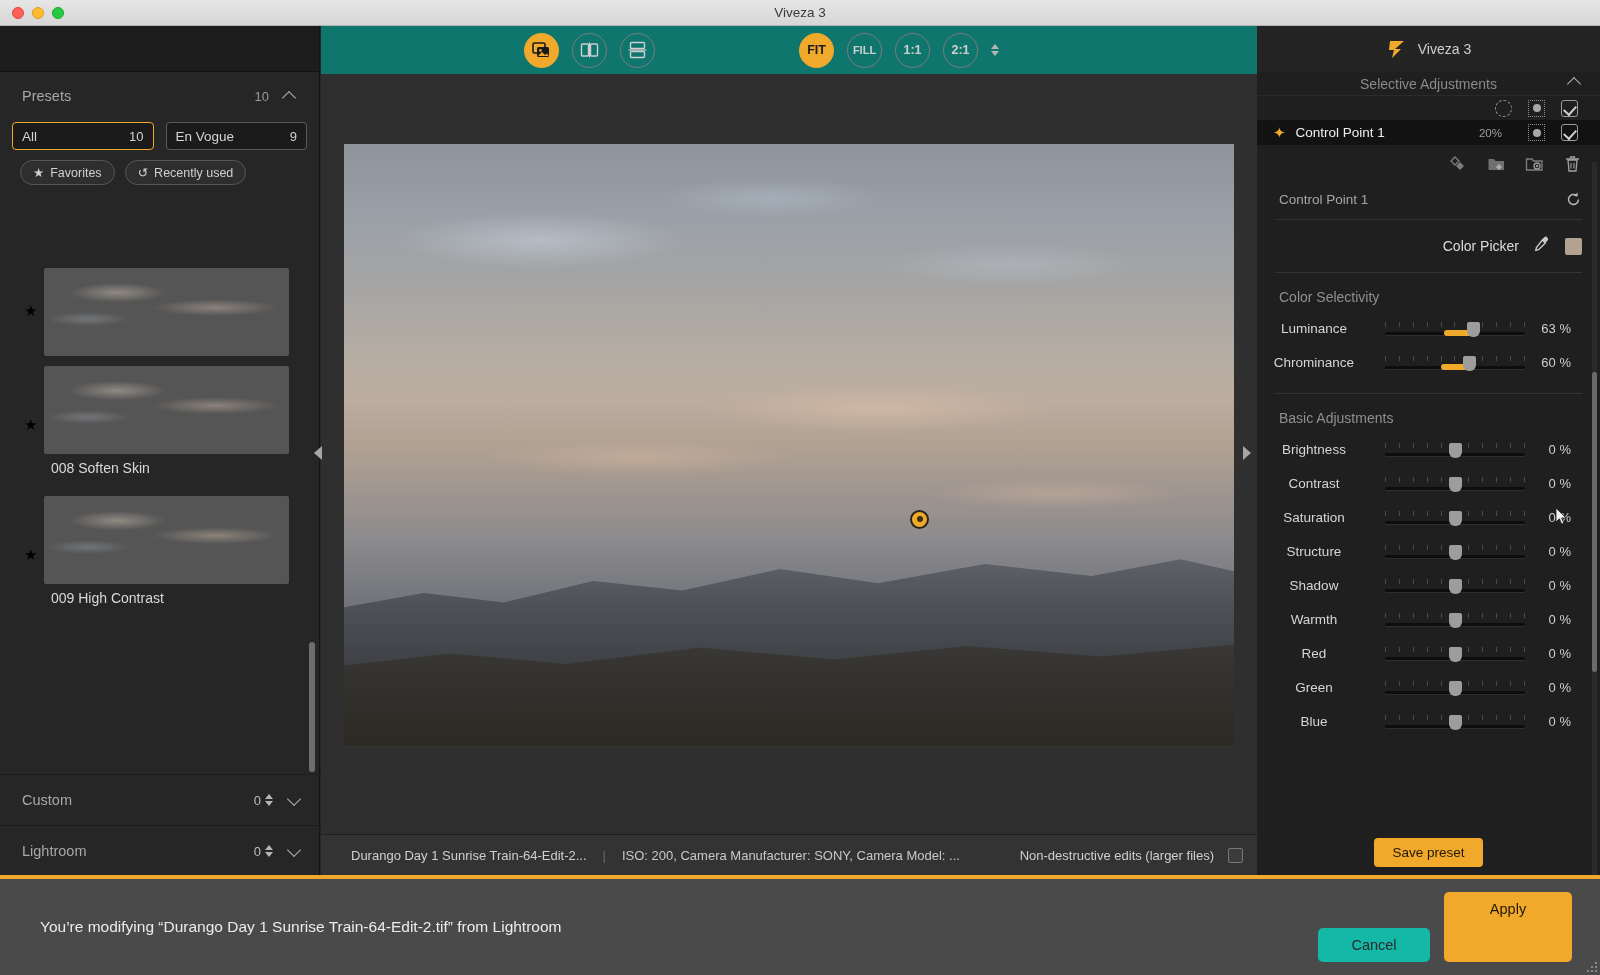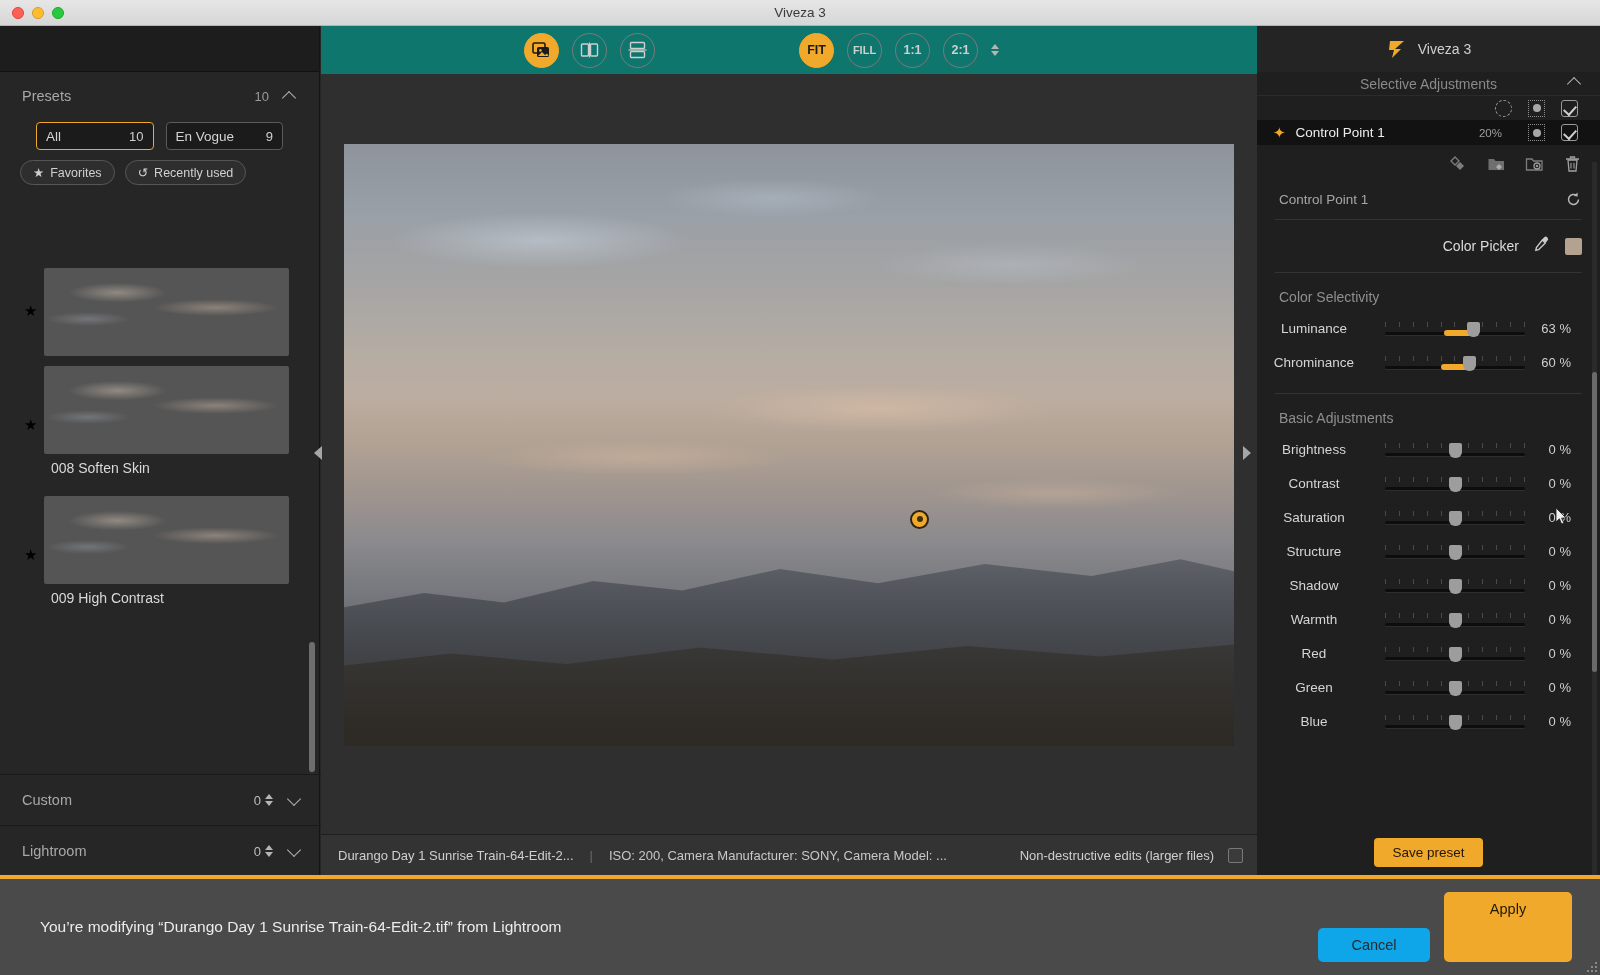--- a/index.html
+++ b/index.html
@@ -46,21 +46,21 @@
   .section-head .sh-title { flex: 1; }
   .section-head .sh-count { font-size: 13px; color: #9a9a9a; margin-right: 14px; }
   .chev { width: 14px; height: 14px; position: relative; }
   .chev::before {
     content: ""; position: absolute; left: 1px; top: 4px;
     width: 9px; height: 9px; border-left: 1.6px solid #b0b0b0; border-top: 1.6px solid #b0b0b0;
     transform: rotate(45deg);
   }
   .chev.down::before { transform: rotate(225deg); top: 1px; }
 
-  #cat-row { display: flex; gap: 12px; padding: 0 36px; margin-top: 2px; }
+  #cat-row { display: flex; gap: 12px; padding: 0 12px; margin-top: 2px; }
   .cat-btn {
     flex: 1; height: 28px; border-radius: 4px;
     border: 1px solid #5a5a5a; background: #1b1b1b;
     display: flex; align-items: center; padding: 0 9px;
     font-size: 13.5px; color: #d4d4d4;
   }
   .cat-btn.sel { border-color: #f0a92b; }
   .cat-btn .cnum { margin-left: auto; font-size: 13px; color: #cfcfcf; }
 
   #filter-label { padding: 16px 20px 0; font-size: 13px; color: #9b9b9b; }
@@ -184,21 +184,21 @@
     border-top: 7px solid transparent; border-bottom: 7px solid transparent;
   }
   #arrow-left { left: 314px; border-right: 8px solid #a6a6a6; }
   #arrow-right { left: 1243px; border-left: 8px solid #a6a6a6; }
 
   #statusbar {
     position: absolute; bottom: 0; left: 0; width: 936px; height: 41px;
     background: #333333; border-top: 1px solid #1f1f1f;
     display: flex; align-items: center; font-size: 13px; color: #cfcfcf;
   }
-  #statusbar .sb-file { margin-left: 17px; text-align: right; }
+  #statusbar .sb-file { margin-left: 30px; text-align: right; }
   #statusbar .sb-sep { margin: 0 16px; color: #6a6a6a; }
   #statusbar .sb-meta { color: #c8c8c8; }
   #statusbar .sb-nd { margin-left: auto; margin-right: 14px; display: flex; align-items: center; gap: 14px; }
   .chkbox { width: 15px; height: 15px; border: 1px solid #787878; border-radius: 2px; background: #3b3b3b; }
 
   
   #right {
     position: absolute; left: 1257px; top: 26px; width: 343px; height: 849px;
     background: #1f1f1f;
   }
@@ -291,21 +291,21 @@
 
   
   #bottombar {
     position: absolute; left: 0; bottom: 0; width: 1600px; height: 100px;
     background: #4a4a4a; border-top: 4px solid #f0a92b;
     display: flex; align-items: center;
   }
   #bb-msg { margin-left: 40px; font-size: 15.5px; color: #ececec; }
   #bb-btns { margin-left: auto; margin-right: 28px; display: flex; gap: 14px; }
   .bb-btn { border-radius: 5px; padding: 9px 0; width: 112px; text-align:center; font-size: 14.5px; }
-  #cancel-btn { background: #0ea5e9; color: #2a2a2a; margin-top: 36px; }
+  #cancel-btn { background: #14b8a6; color: #2a2a2a; margin-top: 36px; }
   #apply-btn { background: #f0a92b; color: #241806; width: 128px; }
 
   #resize-grip { position: absolute; right: 3px; bottom: 3px; width: 12px; height: 12px; }
   #resize-grip i { position:absolute; width:2px; height:2px; background:#8a8a8a; }
 
   #cursor {
     position: absolute; left: 1556px; top: 508px; width: 12px; height: 18px;
   }
 </style>
 </head>

